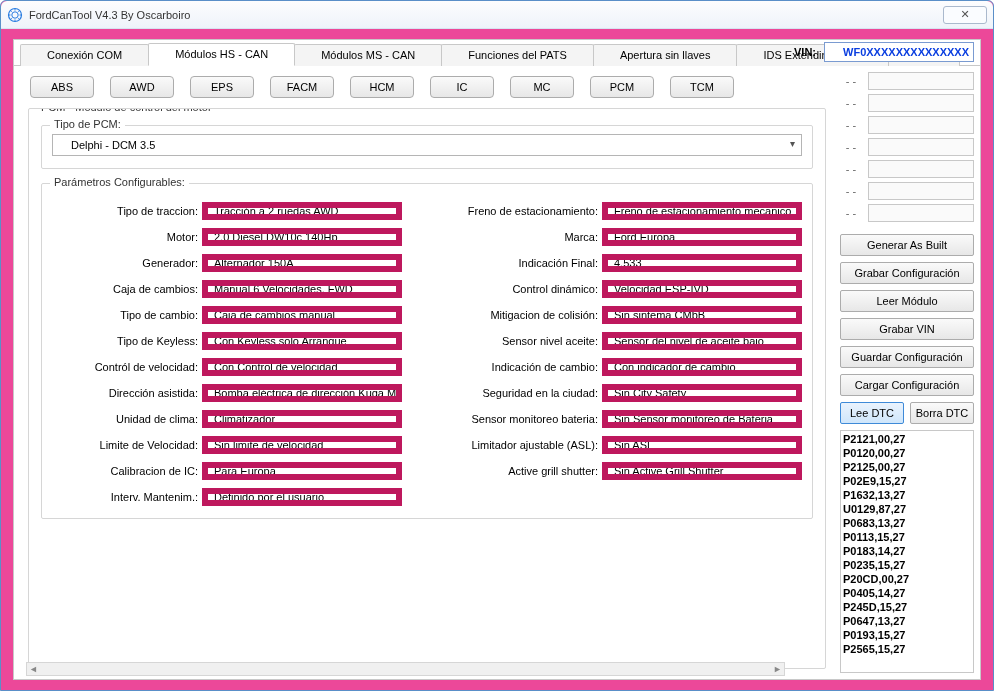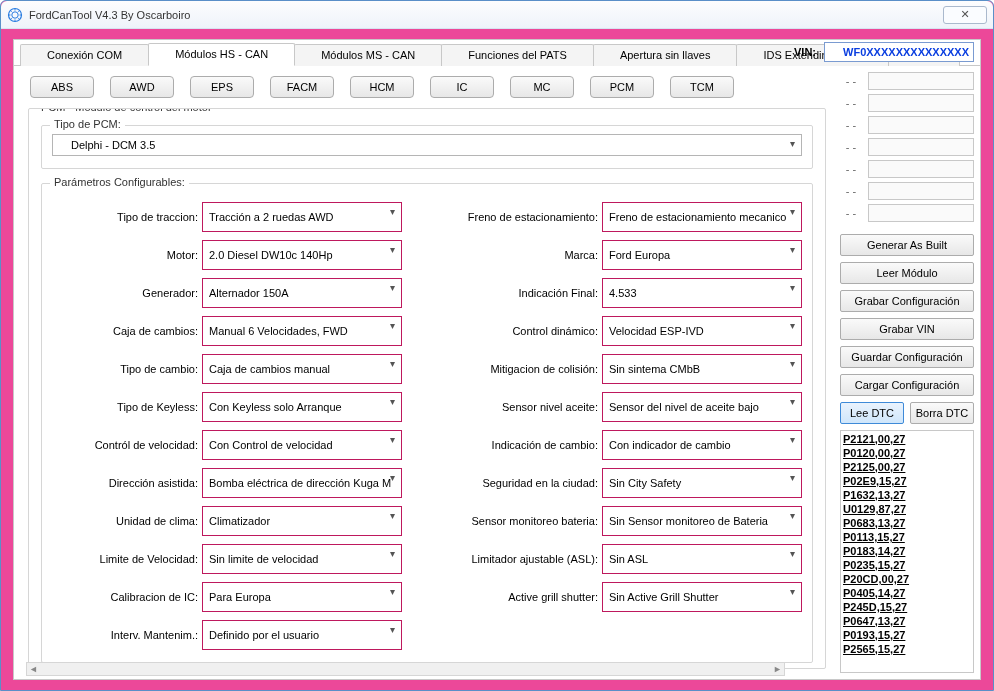--- a/index.html
+++ b/index.html
@@ -31,31 +31,31 @@
 .modbtn { width:64px; height:22px; border:1px solid #acacac; background:linear-gradient(#fafafa,#e7e7e7); border-radius:4px; text-align:center; line-height:20px; cursor:default;}
 
 .groupbox { border:1px solid #d6d6d6; border-radius:2px; margin:0 4px; padding:8px 10px 12px; position:relative; }
 .groupbox > .legend { position:absolute; top:-8px; left:8px; background:#fff; padding:0 4px; color:#333; }
 .groupbox.inner-gb { margin:8px 2px 0; }
 .pcm-select { flex:1; height:22px; border:1px solid #b5b5b5; background:#fff; padding:0 18px 0 18px; display:flex; align-items:center; position:relative;}
 .pcm-select::after{content:"▾"; position:absolute; right:6px; top:3px; color:#555; font-size:10px;}
 
 .params-grid { display:grid; grid-template-columns: 150px 200px 40px 160px 200px; row-gap:8px; align-items:center; margin-top:10px;}
 .plabel { text-align:right; padding-right:4px;}
-.combo { height:30px; border:1px solid #be185d; background:#fff; padding:0 18px 0 6px; display:flex; align-items:center; position:relative; overflow:hidden; white-space:nowrap;}
+.combo { height:18px; border:6px solid #be185d; background:#fff; padding:0 18px 0 6px; display:flex; align-items:center; position:relative; overflow:hidden; white-space:nowrap;}
 .combo::after{content:"▾"; position:absolute; right:6px; top:3px; color:#555; font-size:10px;}
 
 .right .slot { display:flex; align-items:center; margin-bottom:4px; gap:6px;}
 .right .slot .dash{ width:22px; text-align:center; color:#666;}
 .right .slot .val { flex:1; height:18px; border:1px solid #c8c8c8; background:#fafafa;}
 .right .btn { height:22px; border:1px solid #acacac; background:linear-gradient(#fafafa,#e7e7e7); border-radius:2px; text-align:center; line-height:20px; margin-bottom:6px; cursor:default;}
 .right .btn.blue { border:1px solid #3e8ad8; background:linear-gradient(#eaf3fd,#cfe6fb); }
 .right .btnrow { display:flex; gap:6px; margin-bottom:6px;}
 .right .btnrow .btn{ flex:1; margin-bottom:0;}
-.dtc-list { flex:1; border:1px solid #c8c8c8; background:#fff; overflow:auto; padding:1px 2px; font-family:"Segoe UI",sans-serif; font-weight:bold; font-size:12px; line-height:14px;text-decoration:underline;}
+.dtc-list { flex:1; border:1px solid #c8c8c8; background:#fff; overflow:auto; padding:1px 2px; font-family:"Segoe UI",sans-serif; font-weight:bold; font-size:12px; line-height:14px;}
 .dtc-list div{white-space:nowrap;}
 .scroll-hint{ position:absolute; bottom:3px; left:12px; right:195px; height:14px; border:1px solid #d6d6d6; background:#f0f0f0; display:flex; justify-content:space-between; align-items:center; padding:0 2px;}
 .scroll-hint span{color:#888; font-size:9px;}
 </style>
 </head>
 <body>
 
 <div class="window">
   <div class="titlebar">
     <span class="icon">
@@ -206,22 +206,22 @@
                 <div class="val"></div>
               </div>
               <div class="slot">
                 <div class="dash">- -</div>
                 <div class="val"></div>
               </div>
             </div>
           <div style="height:8px"></div>
           <div id="rbuttons">
               <div class="btn">Generar As Built</div>
+              <div class="btn">Grabar Configuración</div>
               <div class="btn">Leer Módulo</div>
-              <div class="btn">Grabar Configuración</div>
               <div class="btn">Grabar VIN</div>
               <div class="btn">Guardar Configuración</div>
               <div class="btn">Cargar Configuración</div>
             </div>
           <div class="btnrow">
             <div class="btn blue">Lee DTC</div>
             <div class="btn">Borra DTC</div>
           </div>
           <div class="dtc-list" id="dtclist">
               <div>P2121,00,27</div>

